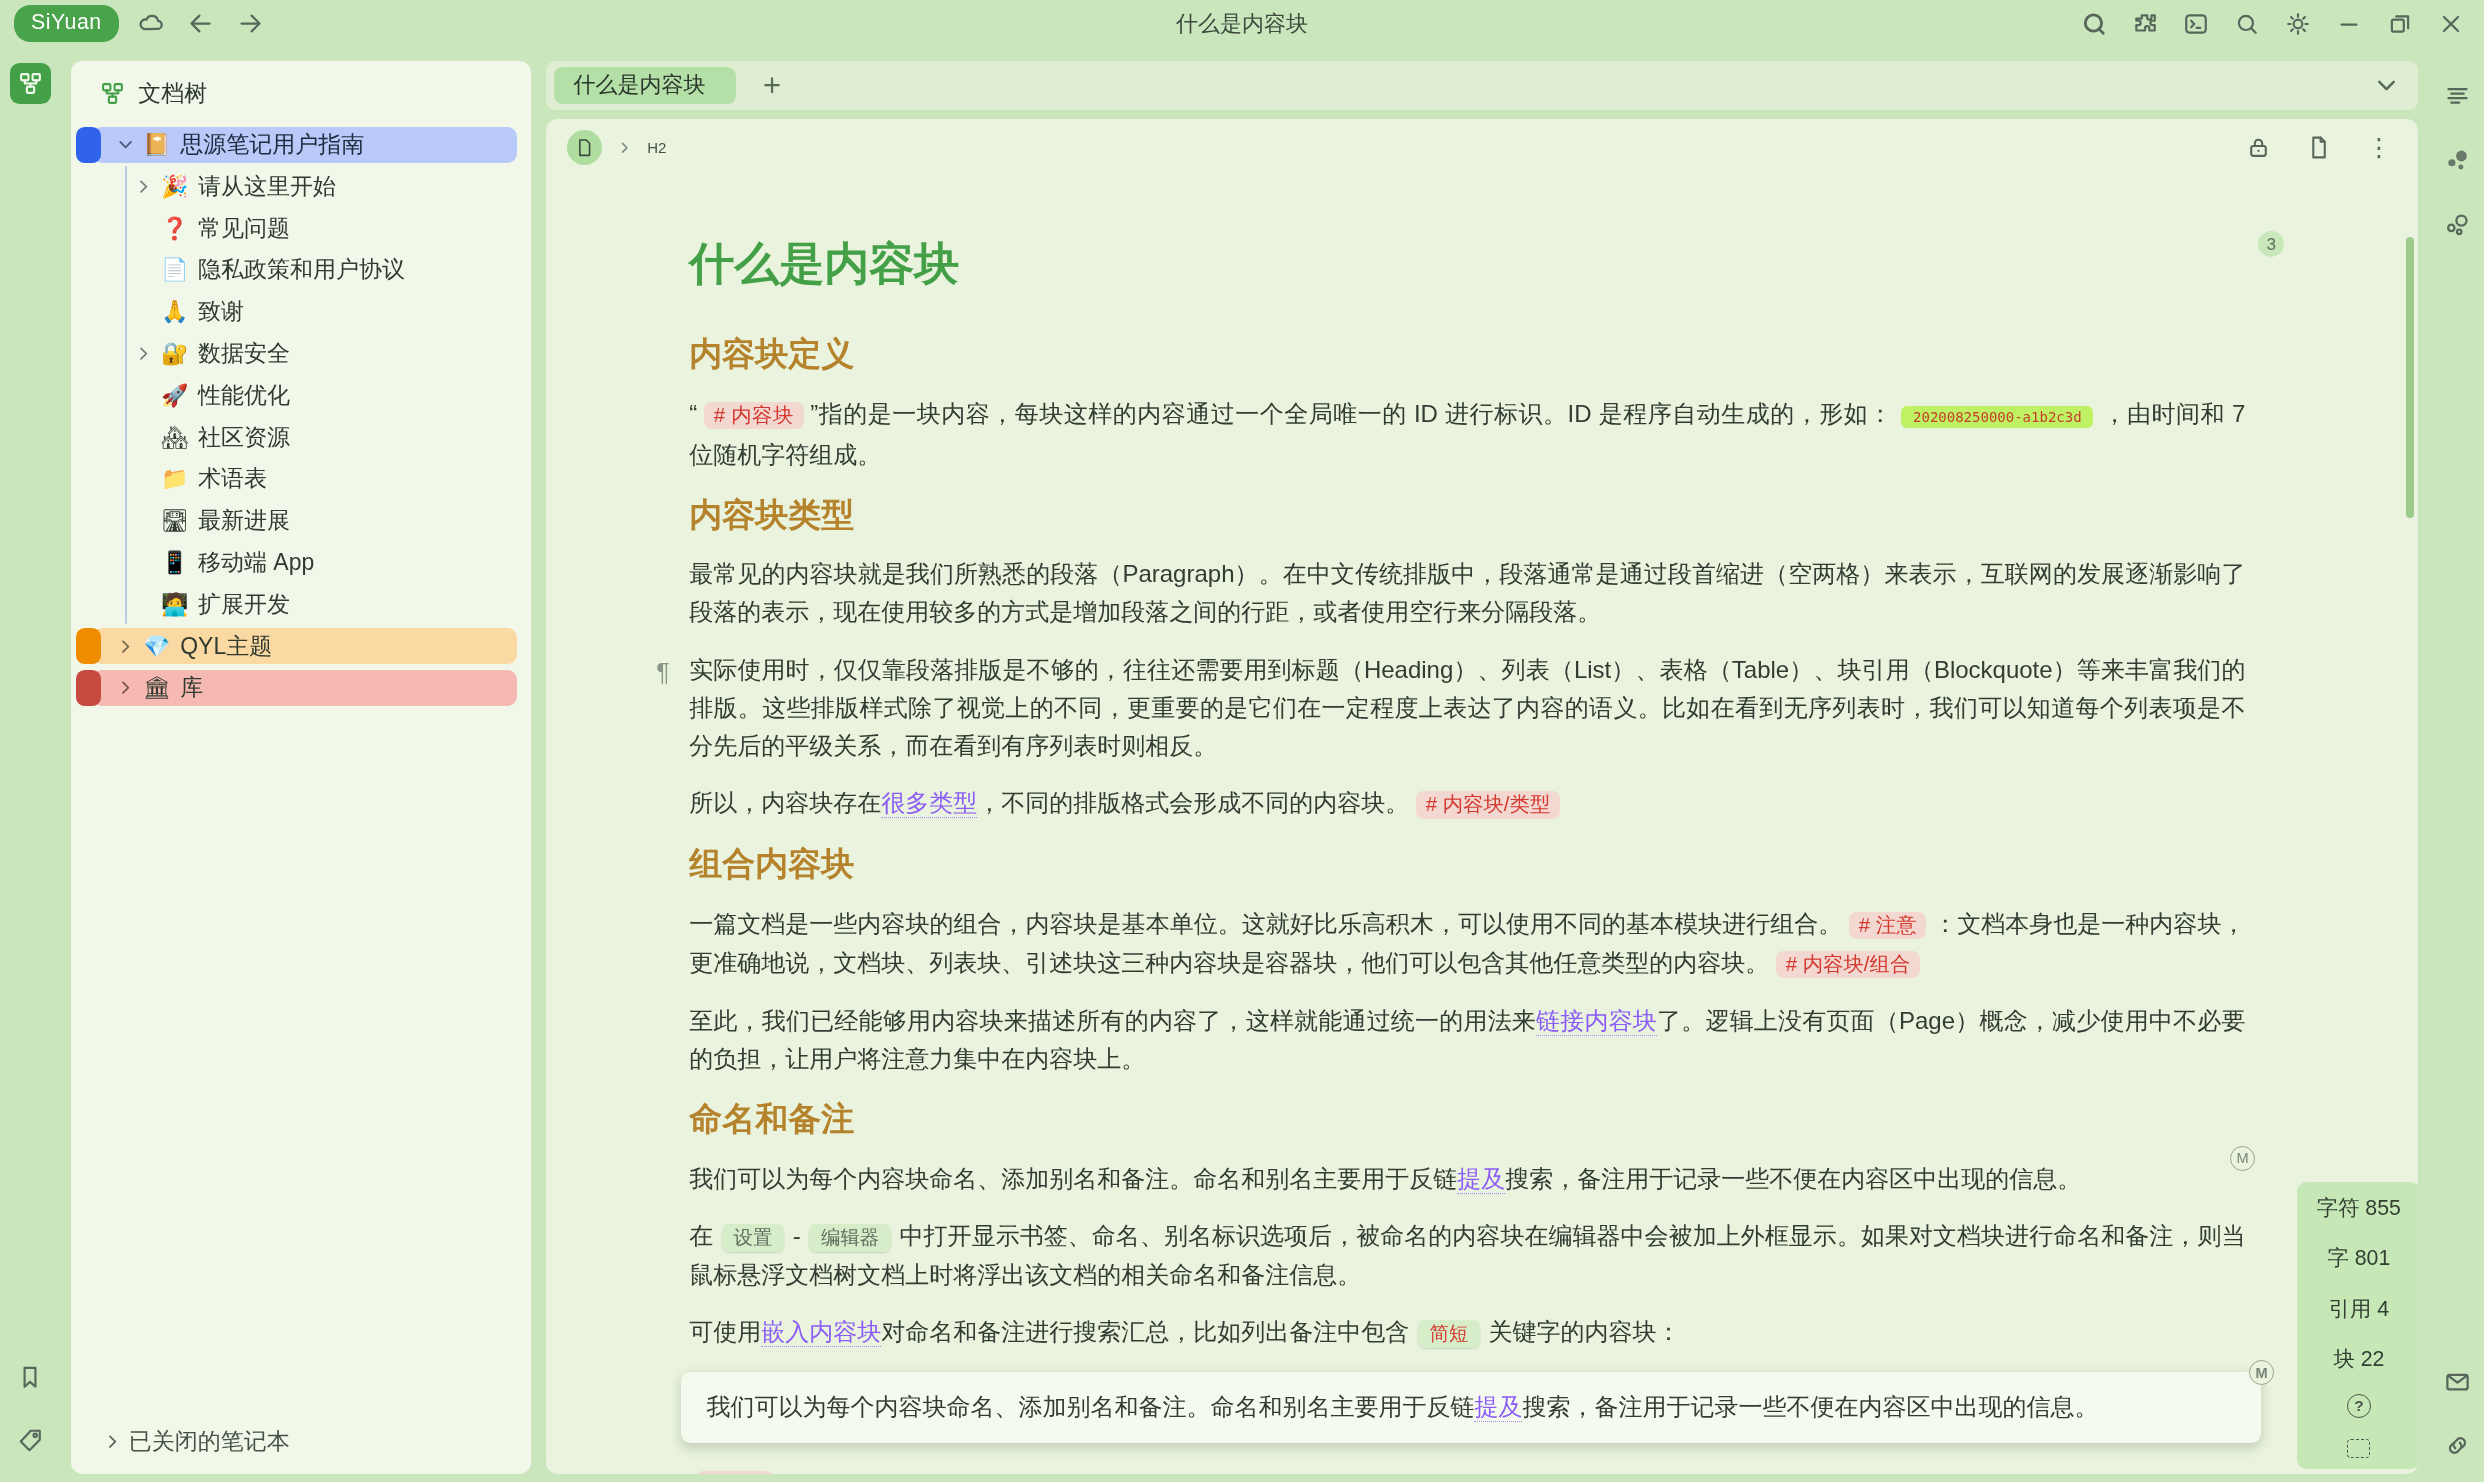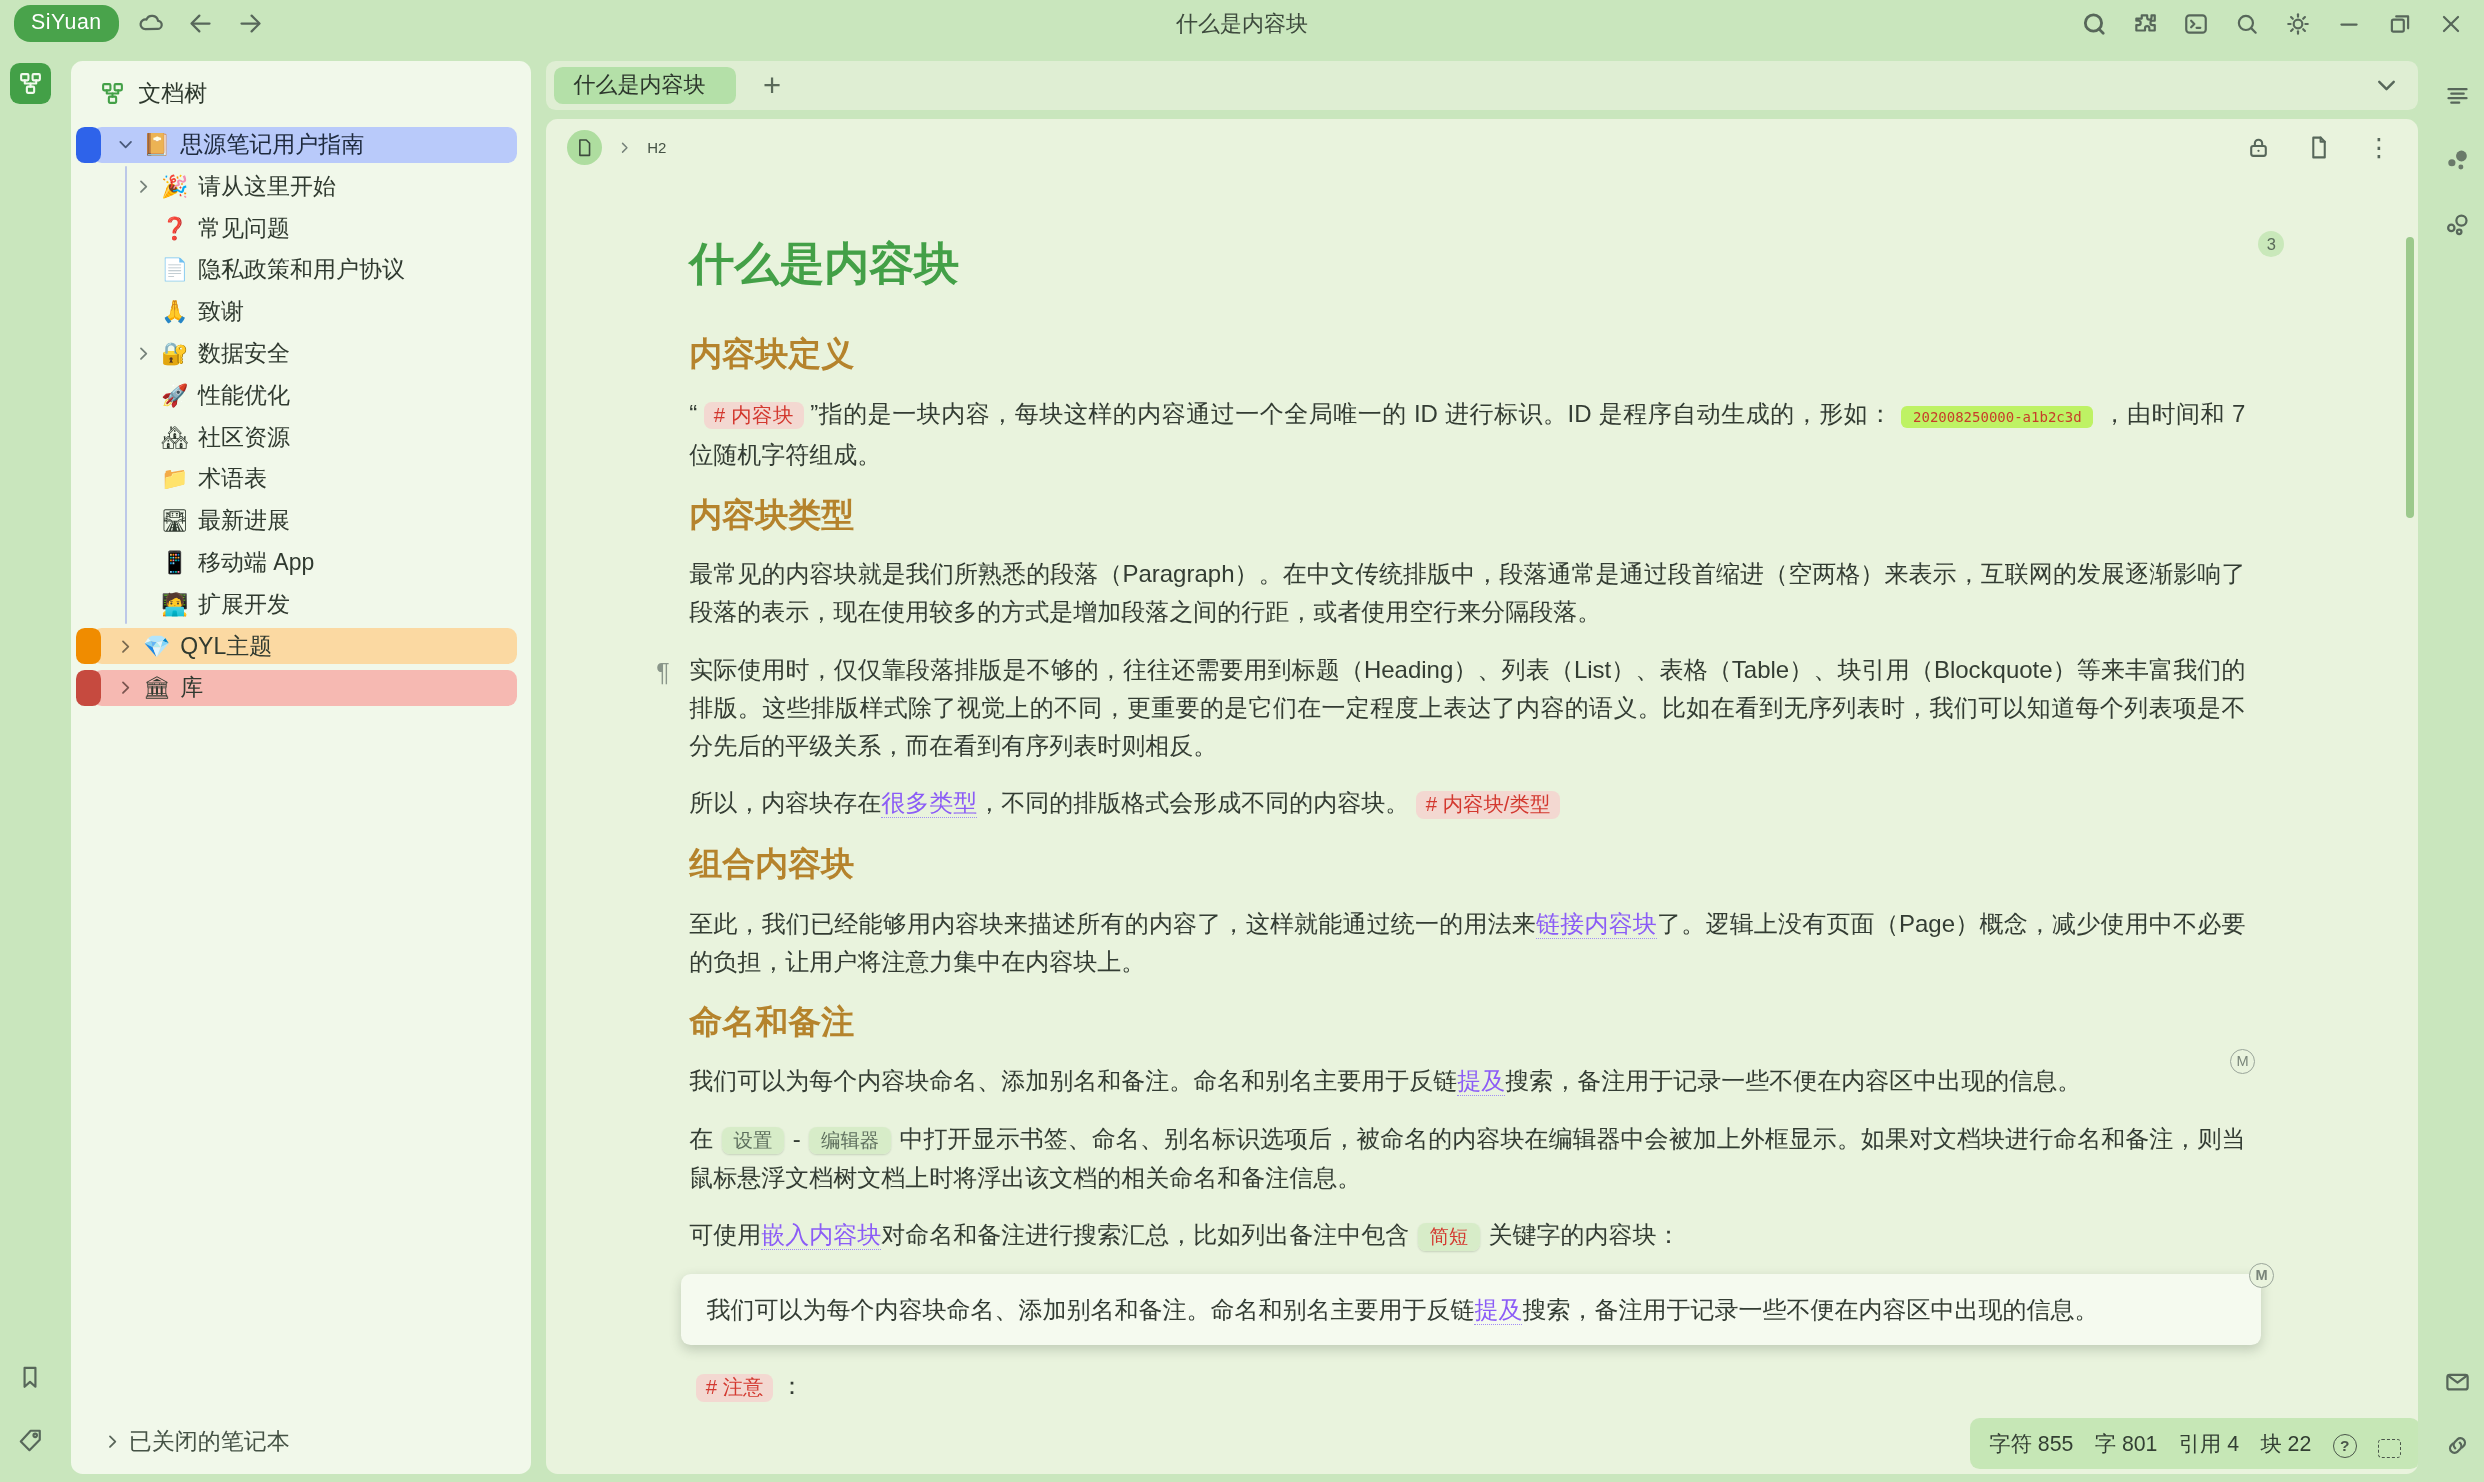--- a/index.html
+++ b/index.html
@@ -100,21 +100,21 @@
     margin:0 8.7px; box-shadow:0 1px 1.9px rgba(40,60,40,.18); white-space:nowrap; }
   .kbd.red { color:#d3382f; }
   .pmark { position:absolute; left:-33px; top:2.9px; color:#8a968a; font-size:25px; }
 
   .embed { background:#f5faef; border-radius:9.7px; box-shadow:0 4.9px 11.6px rgba(50,70,50,.22);
     padding:16.5px 25px; margin:0 0 21.3px -7.8px; width:calc(100% + 23px); position:relative; }
   .embed p { margin:0; }
   .embed .m-badge { position:absolute; top:-11.6px; right:-13.6px; }
 
   .status { position:absolute; right:-1.9px; bottom:5.8px; background:#c6e7b6; border-radius:9.7px;
-    display:flex; align-items:flex-end; gap:21.3px; padding:10.7px 19.4px; font-size:21.3px; color:#333f33; z-index:5; }
+    display:flex; align-items:center; gap:21.3px; padding:10.7px 19.4px; font-size:21.3px; color:#333f33; z-index:5;flex-direction:column; }
   .help-circle { width:24px; height:24px; border-radius:50%; border:1.9px solid #4a564a; color:#4a564a;
     font-size:15.5px; font-weight:bold; display:flex; align-items:center; justify-content:center; cursor:pointer; }
   .frame-ic { width:23px; height:18.4px; border:1.9px dashed #4a564a; border-radius:3.9px; cursor:pointer; }
 </style>
 </head>
 <body>
 
 <div class="topbar">
   <div class="logo-pill">SiYuan</div>
   <div class="topbar-left">
@@ -389,20 +389,21 @@
 
         <h2 class="doc-h2">内容块定义</h2>
         <p><span>“</span><span class="tag"># 内容块</span><span>”指的是一块内容，每块这样的内容通过一个全局唯一的 ID 进行标识。ID 是程序自动生成的，形如：</span><span class="code">202008250000-a1b2c3d</span><span>，由时间和 7 位随机字符组成。</span></p>
 
         <h2 class="doc-h2">内容块类型</h2>
         <p><span>最常见的内容块就是我们所熟悉的段落（Paragraph）。在中文传统排版中，段落通常是通过段首缩进（空两格）来表示，互联网的发展逐渐影响了段落的表示，现在使用较多的方式是增加段落之间的行距，或者使用空行来分隔段落。</span></p>
         <p><span class="pmark">¶</span><span>实际使用时，仅仅靠段落排版是不够的，往往还需要用到标题（Heading）、列表（List）、表格（Table）、块引用（Blockquote）等来丰富我们的排版。这些排版样式除了视觉上的不同，更重要的是它们在一定程度上表达了内容的语义。比如在看到无序列表时，我们可以知道每个列表项是不分先后的平级关系，而在看到有序列表时则相反。</span></p>
         <p><span>所以，内容块存在</span><span class="lnk">很多类型</span><span>，不同的排版格式会形成不同的内容块。</span><span class="tag"># 内容块/类型</span></p>
 
         <h2 class="doc-h2">组合内容块</h2>
+        <p><span>一篇文档是一些内容块的组合，内容块是基本单位。这就好比乐高积木，可以使用不同的基本模块进行组合。</span><span class="tag"># 注意</span><span>：文档本身也是一种内容块，更准确地说，文档块、列表块、引述块这三种内容块是容器块，他们可以包含其他任意类型的内容块。</span><span class="tag"># 内容块/组合</span></p>
         <p><span>至此，我们已经能够用内容块来描述所有的内容了，这样就能通过统一的用法来</span><span class="lnk">链接内容块</span><span>了。逻辑上没有页面（Page）概念，减少使用中不必要的负担，让用户将注意力集中在内容块上。</span></p>
 
         <h2 class="doc-h2"><span>命名和备注</span><span class="m-badge m-anchor">M</span></h2>
         <p><span>我们可以为每个内容块命名、添加别名和备注。命名和别名主要用于反链</span><span class="lnk">提及</span><span>搜索，备注用于记录一些不便在内容区中出现的信息。</span></p>
         <p><span>在</span><span class="kbd">设置</span><span>-</span><span class="kbd">编辑器</span><span>中打开显示书签、命名、别名标识选项后，被命名的内容块在编辑器中会被加上外框显示。如果对文档块进行命名和备注，则当鼠标悬浮文档树文档上时将浮出该文档的相关命名和备注信息。</span></p>
         <p><span>可使用</span><span class="lnk">嵌入内容块</span><span>对命名和备注进行搜索汇总，比如列出备注中包含</span><span class="kbd red">简短</span><span>关键字的内容块：</span></p>
 
         <div class="embed">
           <span class="m-badge">M</span>
           <p><span>我们可以为每个内容块命名、添加别名和备注。命名和别名主要用于反链</span><span class="lnk">提及</span><span>搜索，备注用于记录一些不便在内容区中出现的信息。</span></p>

